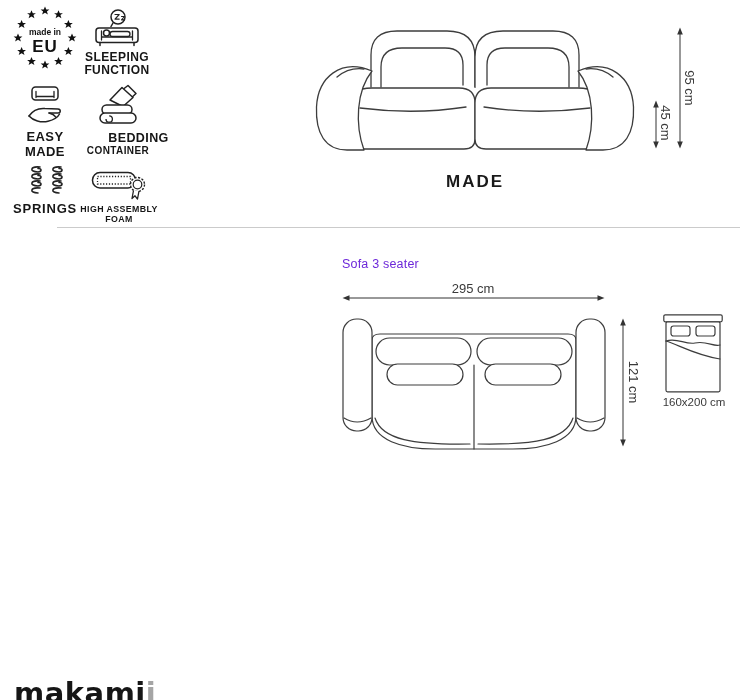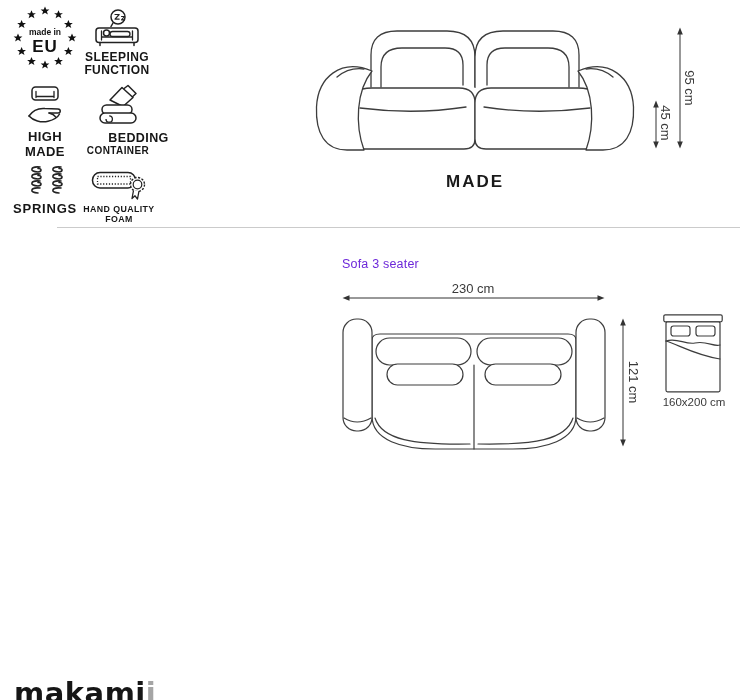--- a/index.html
+++ b/index.html
@@ -93,21 +93,21 @@
     <svg width="44" height="42" viewBox="0 0 44 42">
       <g stroke="#222" fill="none" stroke-width="1.5" stroke-linecap="round" stroke-linejoin="round">
         <rect x="9" y="2" width="26" height="13" rx="3.5"></rect>
         <path d="M13,6.5 v6 M31,6.5 v6 M13,11.5 h18" stroke-width="1.3"></path>
         <path d="M6,31 C10,25 16,23 22,23.5 L35,24 C38,24.2 38,28 35,28 L26,28"></path>
         <path d="M6,31 C10,35.5 18,38 25,36.3 C31,34.8 35,32 36.5,29"></path>
         <path d="M26,28 C29,28.6 31.5,30.2 32.8,32.2" stroke-width="1.3"></path>
       </g>
     </svg>
     <div class="lbl">
-      <span class="l1">HIGH</span>
+      <span class="l1">EASY</span>
       <span class="l2">MADE</span>
     </div>
   </div>
 
   <div class="feature f-bedding" style="left:82px; top:84px; width:72px;">
     <svg width="46" height="44" viewBox="0 0 46 44">
       <g stroke="#222" fill="#fff" stroke-width="1.5" stroke-linejoin="round">
         <path d="M22,10 L33,1.5 L41,9.5 L33,17"></path>
         <path d="M15,16 L27,3.5 L38,13.5 L28,22.5 Z"></path>
         <rect x="7" y="21" width="30" height="9" rx="4.5"></rect>
@@ -138,21 +138,21 @@
     <svg width="56" height="36" viewBox="0 0 56 36">
       <g stroke="#222" fill="#fff">
         <rect x="1.5" y="6.5" width="43" height="15.5" rx="7.5" stroke-width="1.5"></rect>
         <rect x="6.5" y="10.5" width="33" height="7.5" fill="none" stroke-width="1.3" stroke-dasharray="1.2 1.7"></rect>
         <circle cx="46.5" cy="18.5" r="7" stroke-width="1.4" stroke-dasharray="2.2 1.5"></circle>
         <circle cx="46.5" cy="18.5" r="4.3" stroke-width="1.2"></circle>
         <path d="M42.5,24.5 L41,32.5 L44,29.8 L46.5,33 L48,25" stroke-width="1.3" stroke-linejoin="round"></path>
       </g>
     </svg>
     <div class="lbl">
-      <span class="l1">HAND QUALITY</span>
+      <span class="l1">HIGH ASSEMBLY</span>
       <span class="l2">FOAM</span>
     </div>
   </div>
 
   <svg class="abs" style="left:313px; top:27px;" width="324" height="126" viewBox="0 0 324 126">
     <g stroke="#3d3d3d" stroke-width="1.3" fill="#fff" stroke-linecap="round" stroke-linejoin="round">
       <path d="M58,60 V28 Q58,4 84,4 L134,4 Q162,4 162,30 V60"></path>
       <path fill="none" d="M68,60 V40 Q68,21 89,21 L132,21 Q150,21 150,38 V58"></path>
       <path d="M266,60 V28 Q266,4 240,4 L190,4 Q162,4 162,30 V60"></path>
       <path fill="none" d="M256,60 V40 Q256,21 235,21 L192,21 Q174,21 174,38 V58"></path>
@@ -180,21 +180,21 @@
     <line x1="5" y1="6" x2="5" y2="43" stroke="#333" stroke-width="1"></line>
     <polygon points="5,0.5 2.2,7.5 7.8,7.5" fill="#333"></polygon>
     <polygon points="5,48.5 2.2,41.5 7.8,41.5" fill="#333"></polygon>
   </svg>
   <div class="dim-text dim-v" style="left:626px; top:113px;">45 cm</div>
 
   <div class="divider"></div>
 
   <div class="section-label" style="left:342px; top:257px;">Sofa 3 seater</div>
 
-  <div class="dim-text dim-h" style="left:423px; top:281px;">230 cm</div>
+  <div class="dim-text dim-h" style="left:423px; top:281px;">295 cm</div>
   <svg class="abs" style="left:342px; top:293px;" width="263" height="10">
     <line x1="6" y1="5" x2="257" y2="5" stroke="#333" stroke-width="1"></line>
     <polygon points="0.5,5 7.5,2.2 7.5,7.8" fill="#333"></polygon>
     <polygon points="262.5,5 255.5,2.2 255.5,7.8" fill="#333"></polygon>
   </svg>
 
   <svg class="abs" style="left:342px; top:318px;" width="264" height="132" viewBox="0 0 264 132">
     <g stroke="#3d3d3d" stroke-width="1.2" fill="#fff" stroke-linecap="round" stroke-linejoin="round">
       <path d="M30,22 Q30,16 38,16 L226,16 Q234,16 234,22 L234,98 C234,122 204,131.5 168,131 L96,131 C60,131.5 30,122 30,98 Z"></path>
       <path fill="none" d="M132,47 L132,131"></path>

